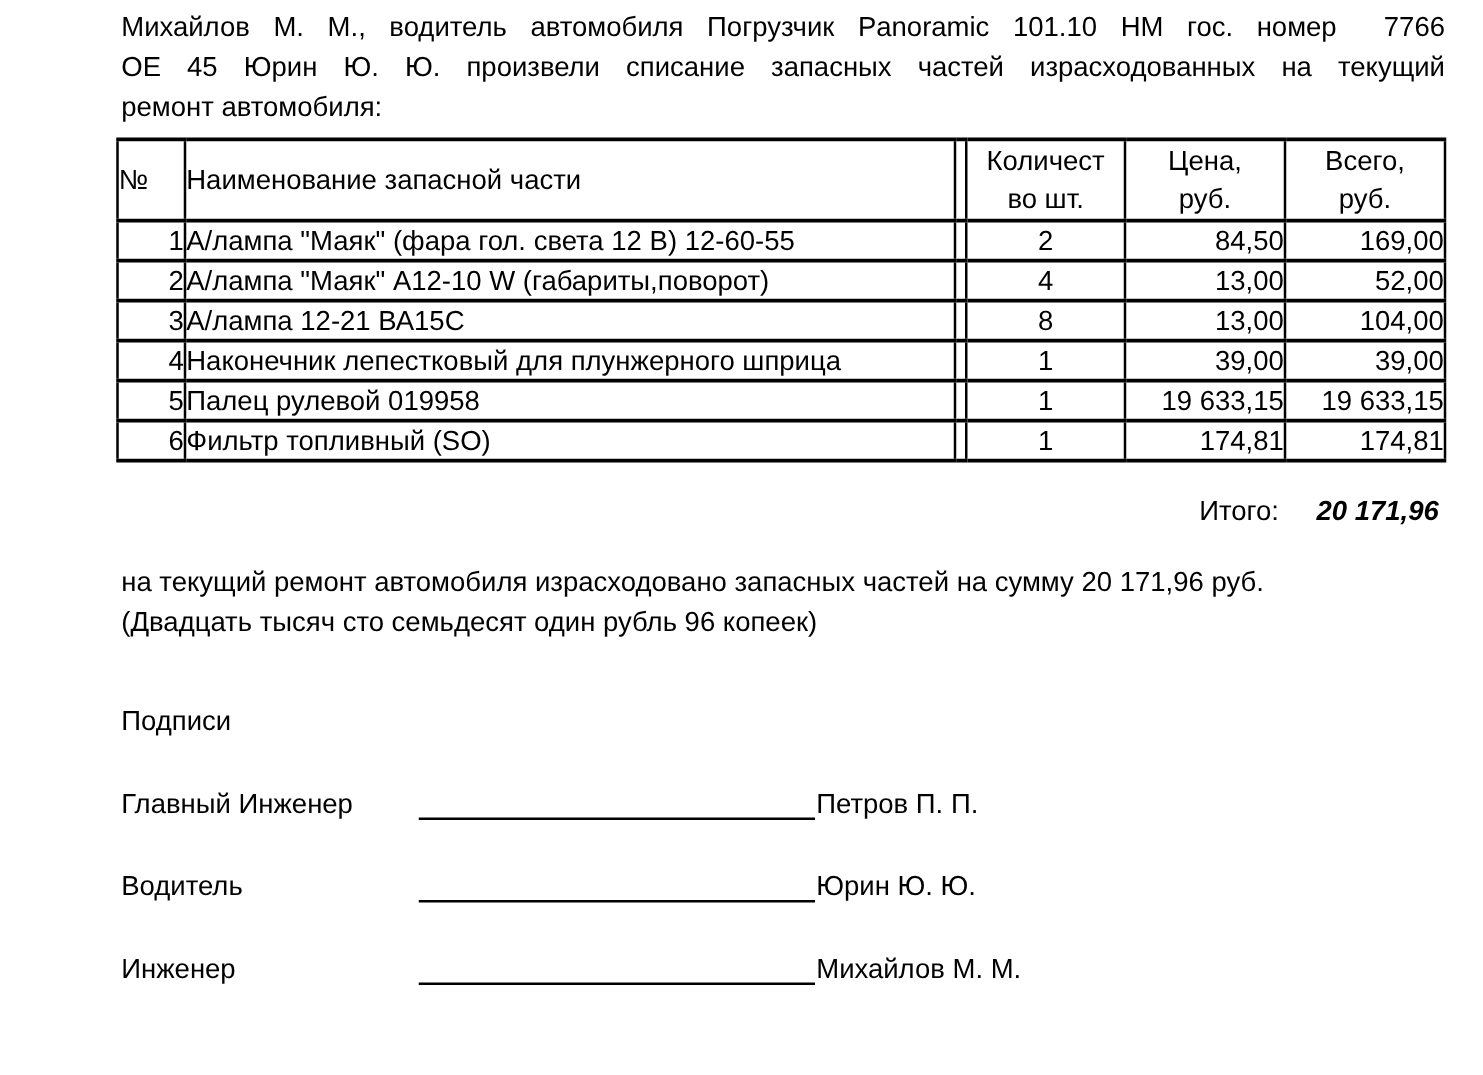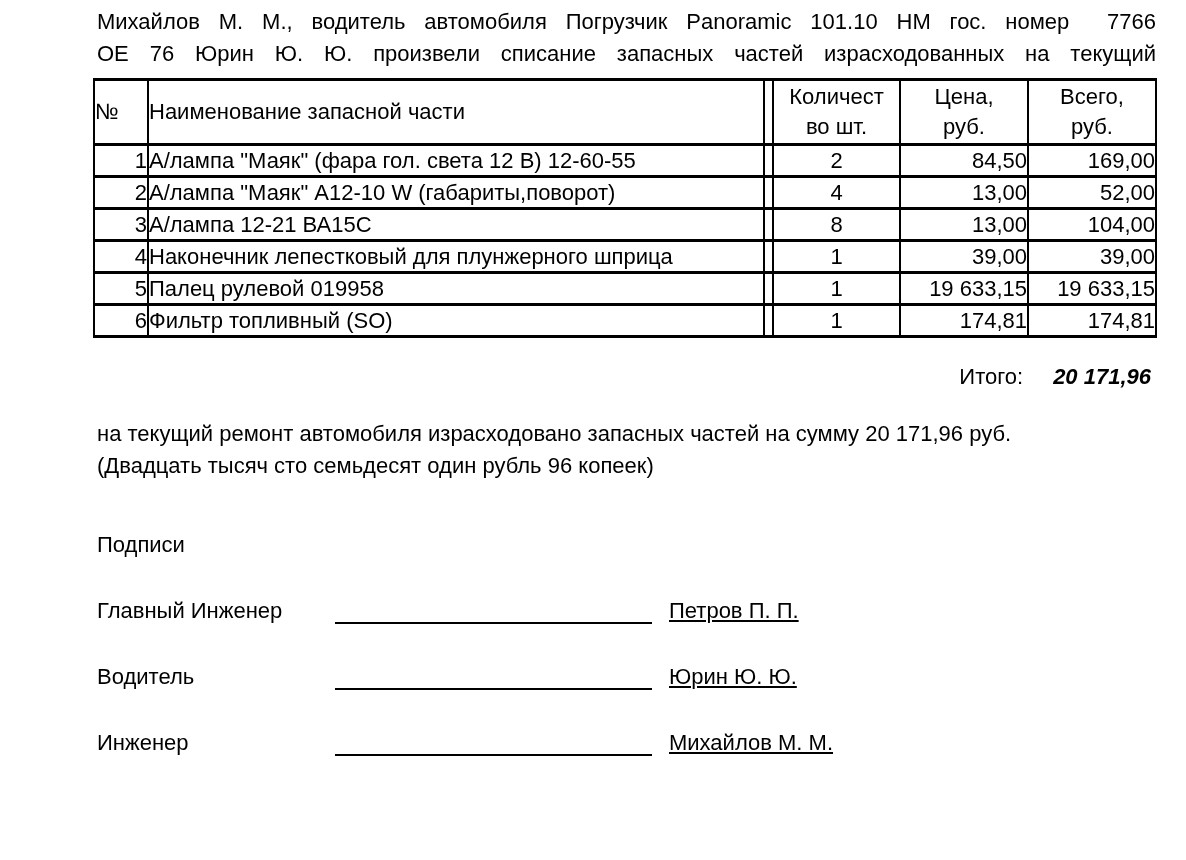--- a/index.html
+++ b/index.html
@@ -91,30 +91,31 @@
     height: 34px;
   }
   .sig-row:first-of-type { margin-top: 26px; }
   .sig-role { flex: 0 0 238px; }
   .sig-line {
     flex: 0 0 317px;
     height: 2px;
     background: #000;
     margin-bottom: 2px;
   }
-  .sig-name { margin-left: 17px; text-decoration: underline; }
+  .sig-name { margin-left: 1px; }
 </style>
 </head>
 <body>
 
 <div class="page">
 
   <div class="intro">
     <div class="intro-line j">Михайлов М. М., водитель автомобиля Погрузчик Panoramic 101.10 НМ гос. номер &nbsp;7766</div>
-    <div class="intro-line j">ОЕ 76 Юрин Ю. Ю. произвели списание запасных частей израсходованных на текущий</div>
+    <div class="intro-line j">ОЕ 45 Юрин Ю. Ю. произвели списание запасных частей израсходованных на текущий</div>
+    <div class="intro-line">ремонт автомобиля:</div>
   </div>
 
   <table class="parts">
     <colgroup>
       <col style="width:54px">
       <col style="width:616px">
       <col style="width:9px">
       <col style="width:127px">
       <col style="width:128px">
       <col style="width:128px">

